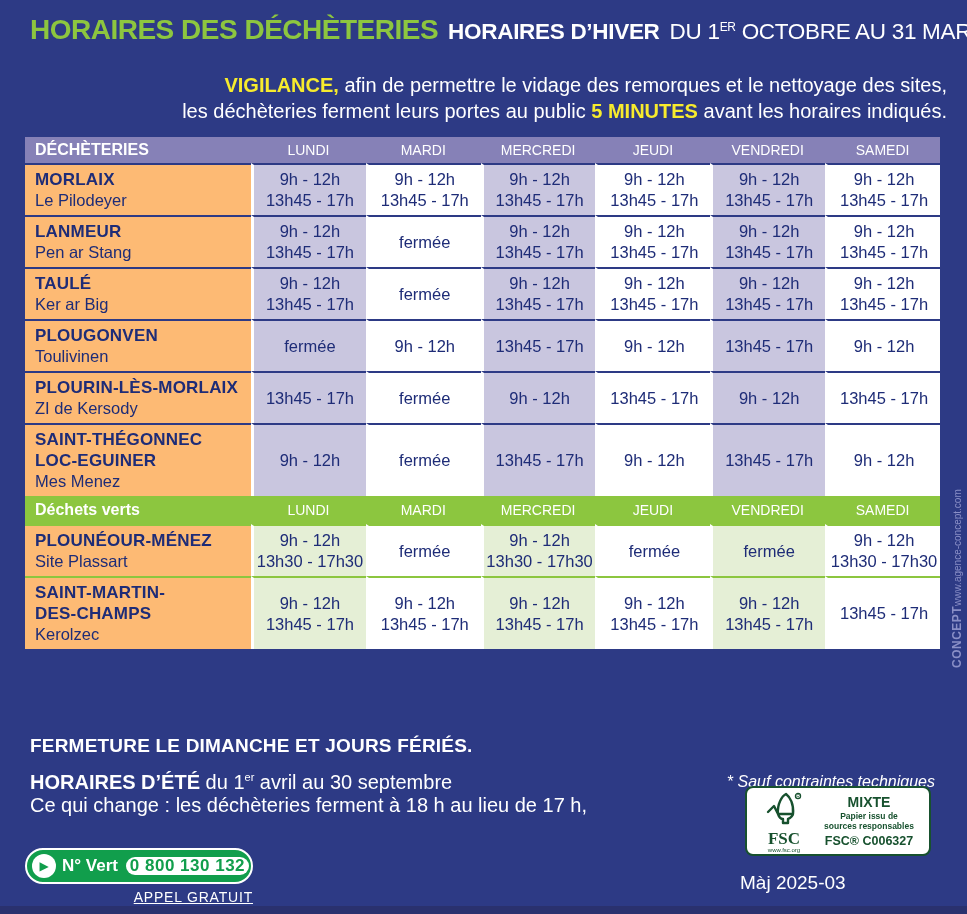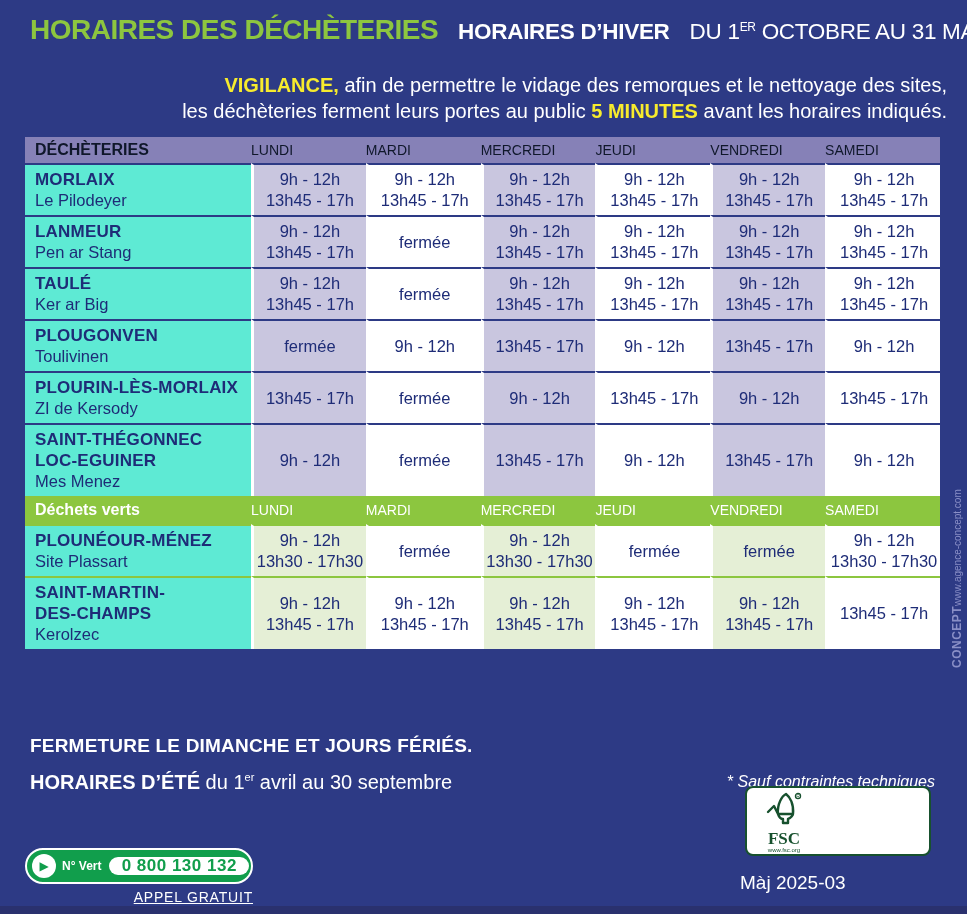--- a/index.html
+++ b/index.html
@@ -8,47 +8,47 @@
     font-family:"Liberation Sans", sans-serif;
     background:#2d3a85;
     position:relative;
     overflow:hidden;
     color:#fff;
   }
   .page { position:absolute; inset:0; }
 
   
   .hdr { position:absolute; top:14px; left:30px; right:18px;
-         display:flex; align-items:baseline; gap:20px; white-space:nowrap; }
+         display:flex; align-items:baseline; gap:10px; white-space:nowrap; }
   .hdr .title { color:#8dc63f; font-weight:bold; font-size:28px; letter-spacing:-0.5px; }
   .hdr .sub-bold { font-weight:bold; font-size:22.5px; letter-spacing:-0.3px; }
   .hdr .sub-rest { font-size:22.5px; letter-spacing:-0.3px; }
   .hdr sup { font-size:12px; }
 
   
   .notice { position:absolute; top:72px; left:0; right:20px; text-align:right;
             font-size:20px; line-height:26px; }
   .notice .yellow { color:#f7eb2d; font-weight:bold; }
 
   
   .tbl-wrap { position:absolute; top:137px; left:25px; }
   table { border-collapse:separate; border-spacing:0; table-layout:fixed;
           width:915px; background:#fff; }
   col.c-name { width:226px; }
   col.c-day  { width:114.8px; }
 
-  tr.head td { background:#8681b7; color:#0f172a; height:26px; vertical-align:middle; }
+  tr.head td { background:#8681b7; color:#ffffff; height:26px; vertical-align:middle; }
   tr.ghead td { background:#8cc63f; color:#fff; height:28px; vertical-align:middle; }
   td.first-h { text-align:left; padding-left:10px; font-weight:bold; font-size:16px; }
-  td.day-h   { text-align:left; font-size:14px;margin-top:16px; }
+  td.day-h   { text-align:center; font-size:14px;margin-top:16px; }
 
   tbody.main-rows td { border-top:2px solid #2d3a85; }
   tbody.green-rows td { border-top:2px solid #8cc63f; }
 
-  td.name-cell { background:#5eead4; padding:4px 6px 4px 10px; vertical-align:middle; }
+  td.name-cell { background:#fdba74; padding:4px 6px 4px 10px; vertical-align:middle; }
   .site-name { color:#1e2c77; font-weight:bold; font-size:17px; line-height:21px;
                white-space:pre-line; letter-spacing:0.2px; }
   .site-loc  { color:#1e2c77; font-size:16.5px; line-height:21px; }
 
   td.day-cell { text-align:center; vertical-align:middle; color:#1e2c77;
                 font-size:16.5px; line-height:21px; white-space:pre-line;
                 border-left:3px solid #fff; padding:4px 0; }
   tbody.main-rows td.shade { background:#c9c6df; }
   tbody.green-rows td.shade { background:#e5efd6; }
 
@@ -61,21 +61,21 @@
 
   .footnote { position:absolute; top:773px; right:32px; font-style:italic; font-size:16px; }
 
   
   .nvert { position:absolute; top:848px; left:25px; width:228px; height:36px;
            background:#119e4c; border:2px solid #fff; border-radius:19px;
            display:flex; align-items:center; padding:2px; }
   .nvert .play { width:24px; height:24px; background:#fff; border-radius:50%;
                  display:flex; align-items:center; justify-content:center;
                  margin-left:3px; color:#119e4c; font-size:12px; line-height:1; }
-  .nvert .lbl { font-weight:bold; font-size:12px; padding:0 8px 0 6px; white-space:nowrap; }
+  .nvert .lbl { font-weight:bold; font-size:17px; padding:0 8px 0 6px; white-space:nowrap; }
   .nvert .num { background:#fff; color:#119e4c; font-weight:bold; font-size:17px;
                 border-radius:14px; flex:1; height:18px; display:flex;
                 align-items:center; justify-content:center; letter-spacing:0.5px; }
   .appel { position:absolute; top:889px; left:25px; width:228px; text-align:right;
            padding-left:55px; font-size:14px; letter-spacing:0.8px;text-decoration:underline; }
 
   
   .fsc { position:absolute; top:786px; left:745px; width:186px; height:70px;
          background:#fff; border:2px solid #17512e; border-radius:8px;
          color:#17512e; display:flex; align-items:center; padding:4px 6px; }
@@ -276,21 +276,21 @@
             <td class="day-cell">13h45 - 17h</td>
           </tr>
         </tbody>
       </table>
   </div>
 
   <div class="closure">FERMETURE LE DIMANCHE ET JOURS FÉRIÉS.</div>
 
   <div class="summer">
     <span class="bold">HORAIRES D’ÉTÉ</span><span> du 1</span><sup>er</sup><span> avril au 30 septembre</span><br>
-    <br>
+    <span>Ce qui change : les déchèteries ferment à 18 h au lieu de 17 h,</span><br>
   </div>
 
   <div class="nvert">
     <span class="play">▶</span>
     <span class="lbl">N° Vert</span>
     <span class="num">0 800 130 132</span>
   </div>
   <div class="appel">APPEL GRATUIT</div>
 
   <div class="footnote">* Sauf contraintes techniques</div>
@@ -298,20 +298,26 @@
   <div class="fsc">
     <div class="left">
       <svg width="40" height="36" viewBox="0 0 40 36">
         <path d="M4 22 L10 16 L14 24 C13 14 18 6 22 4 C26 7 30 14 29 24 L14 24 C15 27 17 29 19 29 L19 33 L24 33 L24 29 C27 28 29 25 29 24" fill="none" stroke="#17512e" stroke-width="2.4" stroke-linecap="round" stroke-linejoin="round"></path>
         <circle cx="34" cy="6" r="2.6" fill="none" stroke="#17512e" stroke-width="1.2"></circle>
         <text x="34" y="8.2" font-size="5" text-anchor="middle" fill="#17512e">R</text>
       </svg>
       <div class="acro">FSC</div>
       <div class="url">www.fsc.org</div>
     </div>
+    <div class="right">
+      <div class="mixte">MIXTE</div>
+      <div class="desc">Papier issu de
+sources responsables</div>
+      <div class="code">FSC® C006327</div>
+    </div>
   </div>
 
   <div class="maj">Màj 2025-03</div>
 
   <div class="credit">
     <span class="brand">CONCEPT</span>
       <span> www.agence-concept.com</span>
   </div>
 
   <div class="bottom-strip"></div>

